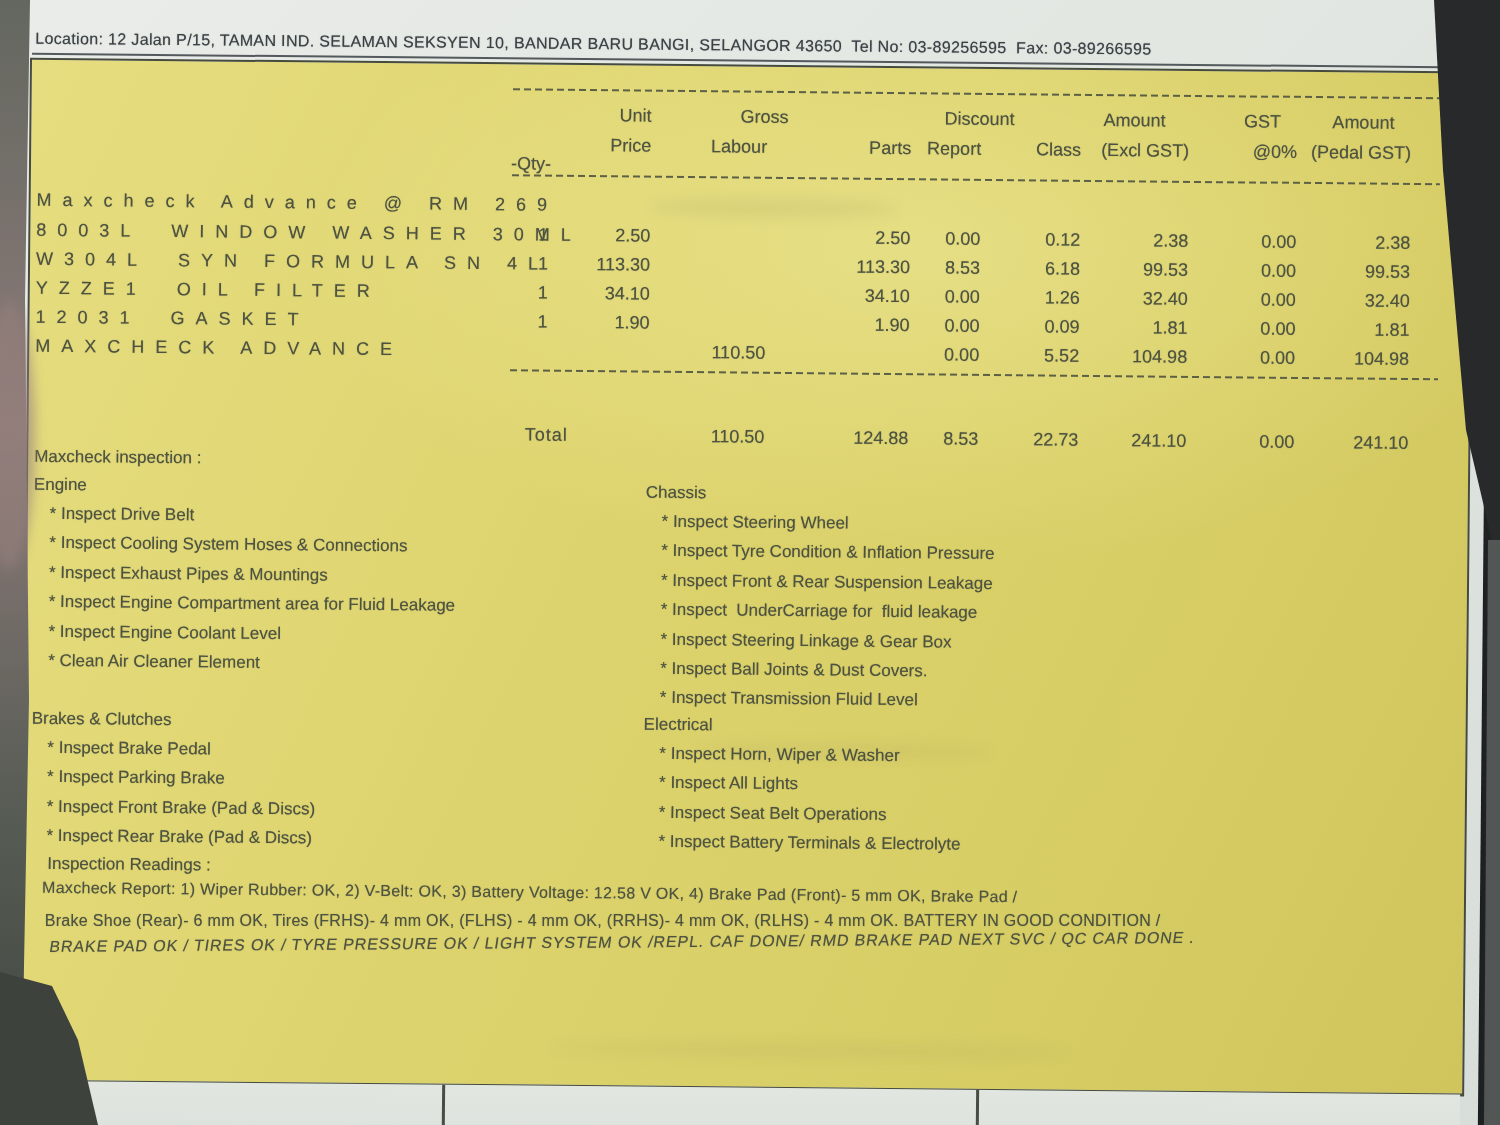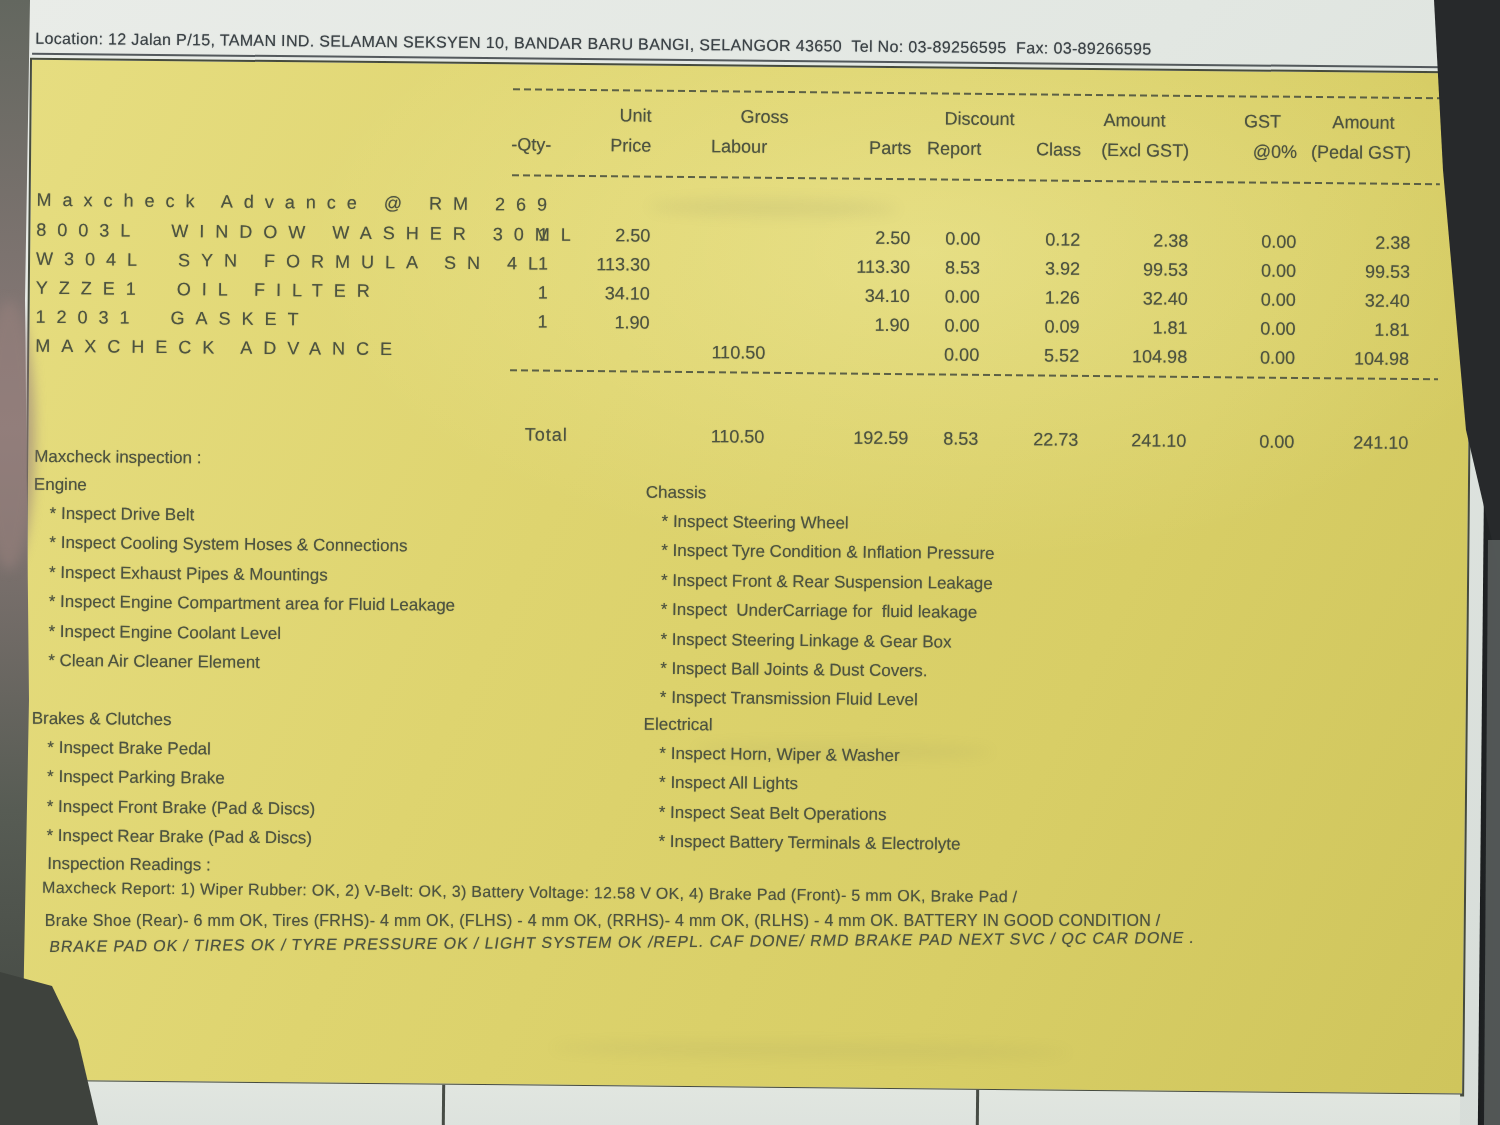--- a/index.html
+++ b/index.html
@@ -92,21 +92,21 @@
     <div class="row hdr" style="top:100px;">
       <span class="cell c-unit" style="padding-right:6px;">Unit</span>
       <span class="cell ctr" style="left:700px;width:130px;">Gross</span>
       <span class="cell ctr" style="left:900px;width:160px;">Discount</span>
       <span class="cell ctr" style="left:1080px;width:110px;">Amount</span>
       <span class="cell ctr" style="left:1228px;width:70px;">GST</span>
       <span class="cell ctr" style="left:1316px;width:96px;">Amount</span>
     </div>
 
     <div class="row hdr" style="top:130px;">
-      <span class="cell" style="left:512px;width:60px;text-align:left;">-Qty-</span>
+      <span class="cell" style="left:512px;width:60px;text-align:left;margin-top:19px;">-Qty-</span>
       <span class="cell c-unit">Price</span>
       <span class="cell c-labour">Labour</span>
       <span class="cell c-parts">Parts</span>
       <span class="cell c-special">Report</span>
       <span class="cell c-class">Class</span>
       <span class="cell c-excl">(Excl GST)</span>
       <span class="cell c-gst" style="padding-right:14px;">@0%</span>
       <span class="cell c-incl">(Pedal GST)</span>
     </div>
 
@@ -124,21 +124,21 @@
       <span class="cell c-gst">0.00</span>
       <span class="cell c-incl">2.38</span>
     </div>
     <div class="row" style="top:249px;">
       <span class="lead"><span class="t dw code" style="position:static;">W304L</span><span class="t dw" style="position:static;">SYN FORMULA SN 4L</span></span>
       <span class="cell c-qty">1</span>
       <span class="cell c-unit">113.30</span>
       <span class="cell c-labour"></span>
       <span class="cell c-parts">113.30</span>
       <span class="cell c-special">8.53</span>
-      <span class="cell c-class">3.92</span>
+      <span class="cell c-class">6.18</span>
       <span class="cell c-excl">99.53</span>
       <span class="cell c-gst">0.00</span>
       <span class="cell c-incl">99.53</span>
     </div>
     <div class="row" style="top:278px;">
       <span class="lead"><span class="t dw code" style="position:static;">YZZE1</span><span class="t dw" style="position:static;">OIL FILTER</span></span>
       <span class="cell c-qty">1</span>
       <span class="cell c-unit">34.10</span>
       <span class="cell c-labour"></span>
       <span class="cell c-parts">34.10</span>
@@ -169,21 +169,21 @@
       <span class="cell c-special">0.00</span>
       <span class="cell c-class">5.52</span>
       <span class="cell c-excl">104.98</span>
       <span class="cell c-gst">0.00</span>
       <span class="cell c-incl">104.98</span>
     </div>
 
     <div class="row" style="top:420px;">
       <span class="cell" style="left:515px;width:70px;text-align:center;letter-spacing:1px;">Total</span>
       <span class="cell c-labour">110.50</span>
-      <span class="cell c-parts">192.59</span>
+      <span class="cell c-parts">124.88</span>
       <span class="cell c-special">8.53</span>
       <span class="cell c-class">22.73</span>
       <span class="cell c-excl">241.10</span>
       <span class="cell c-gst">0.00</span>
       <span class="cell c-incl">241.10</span>
     </div>
 
     <div class="t insp" style="left:38px;top:442px;">Maxcheck inspection :</div>
 
     <div class="sec" style="left:38px;top:470px;">

